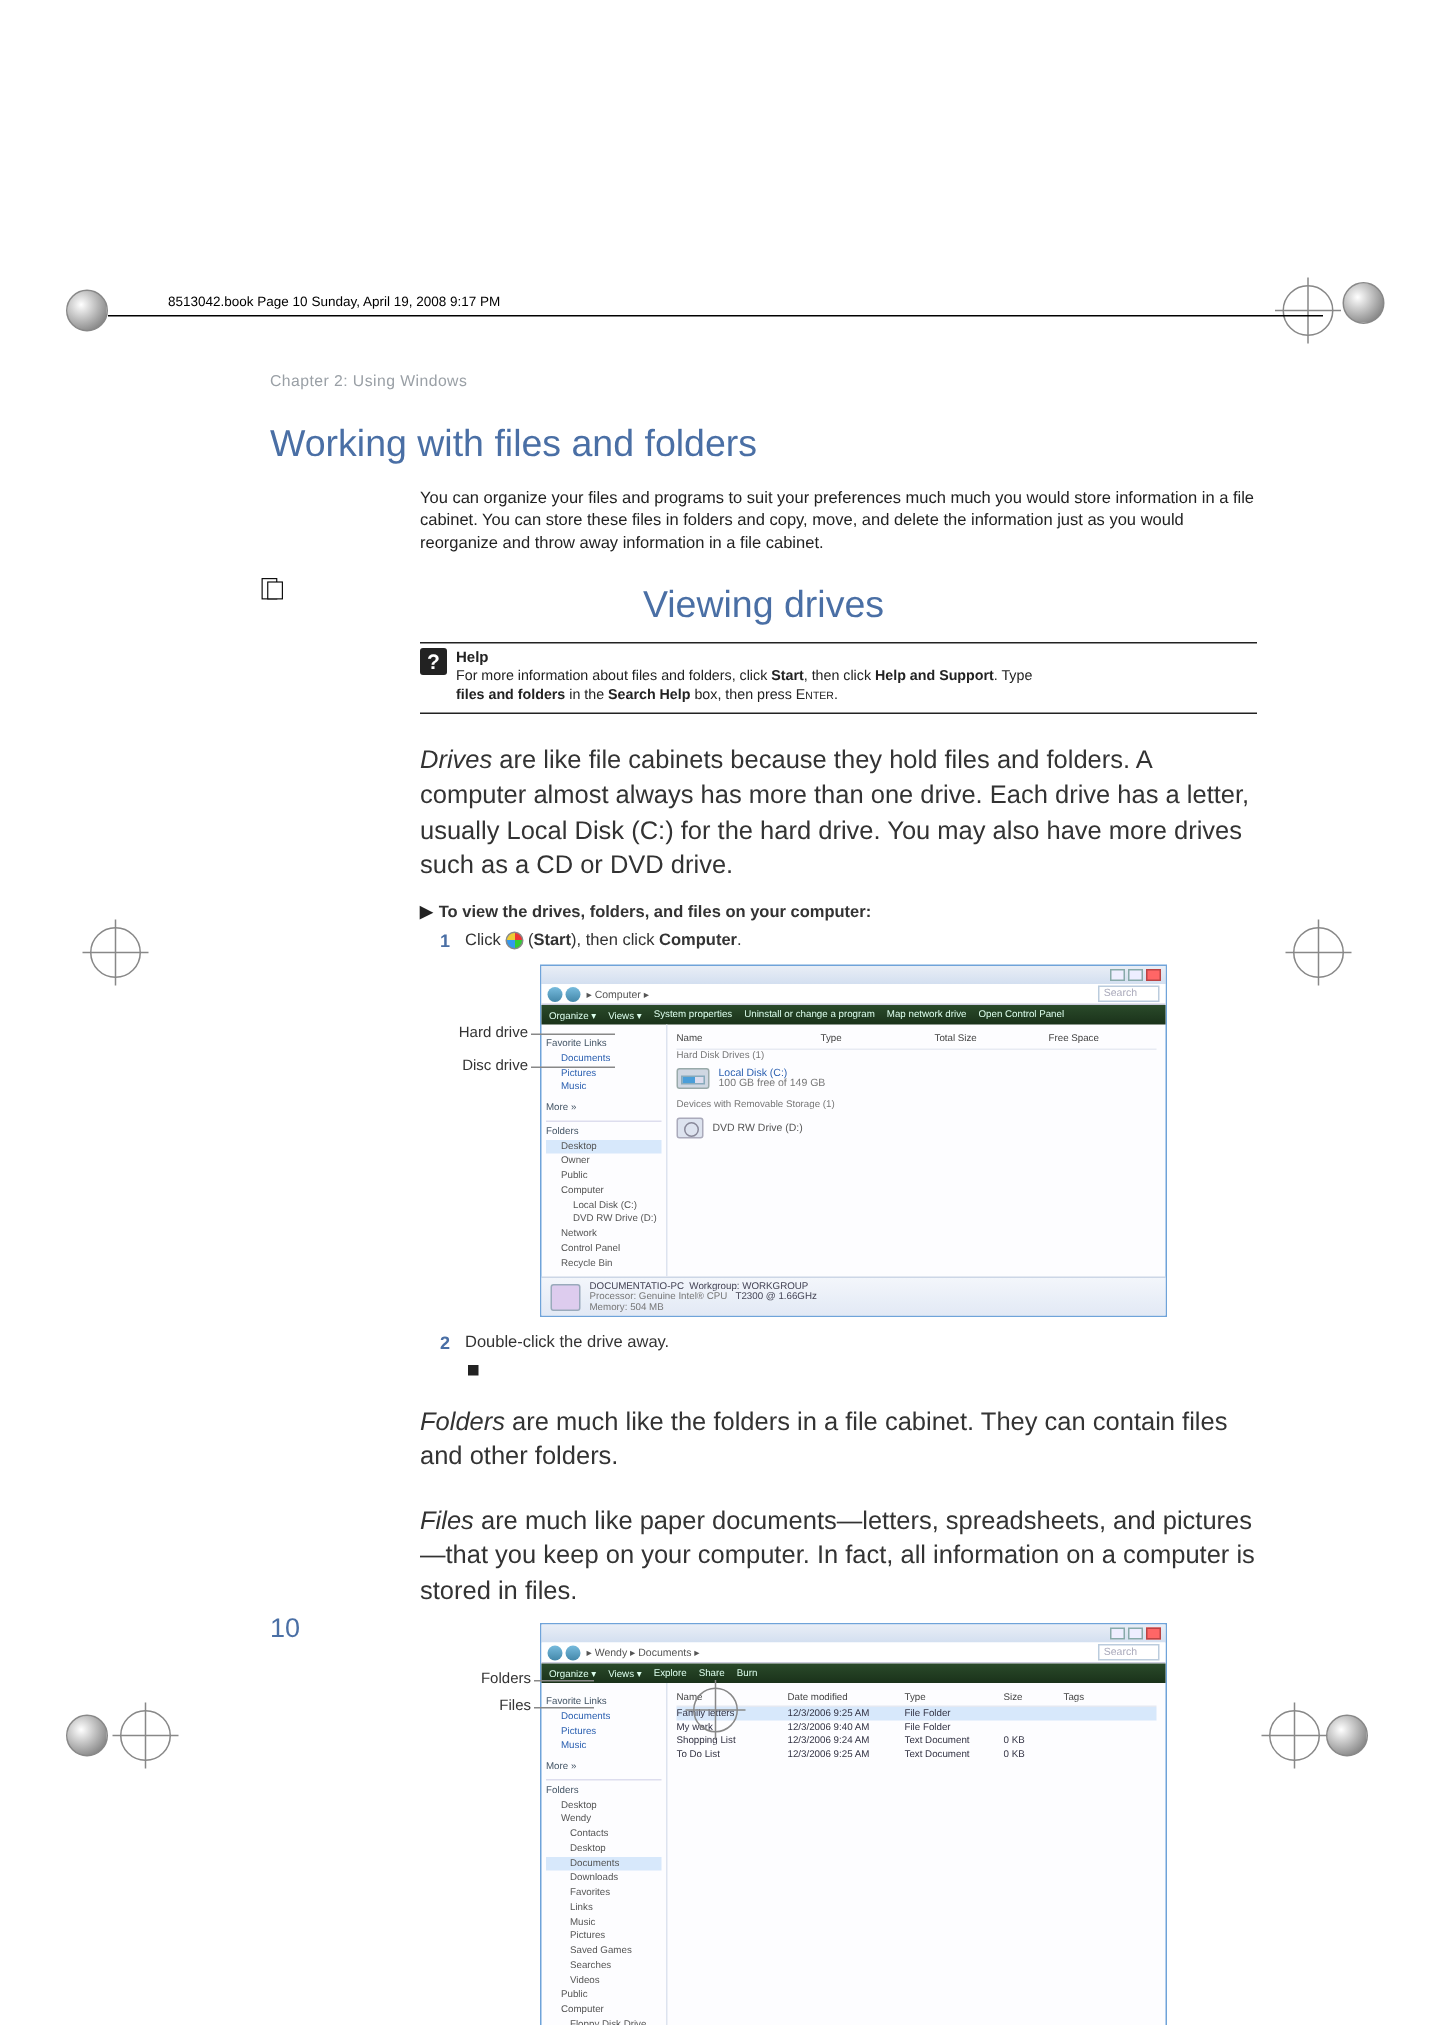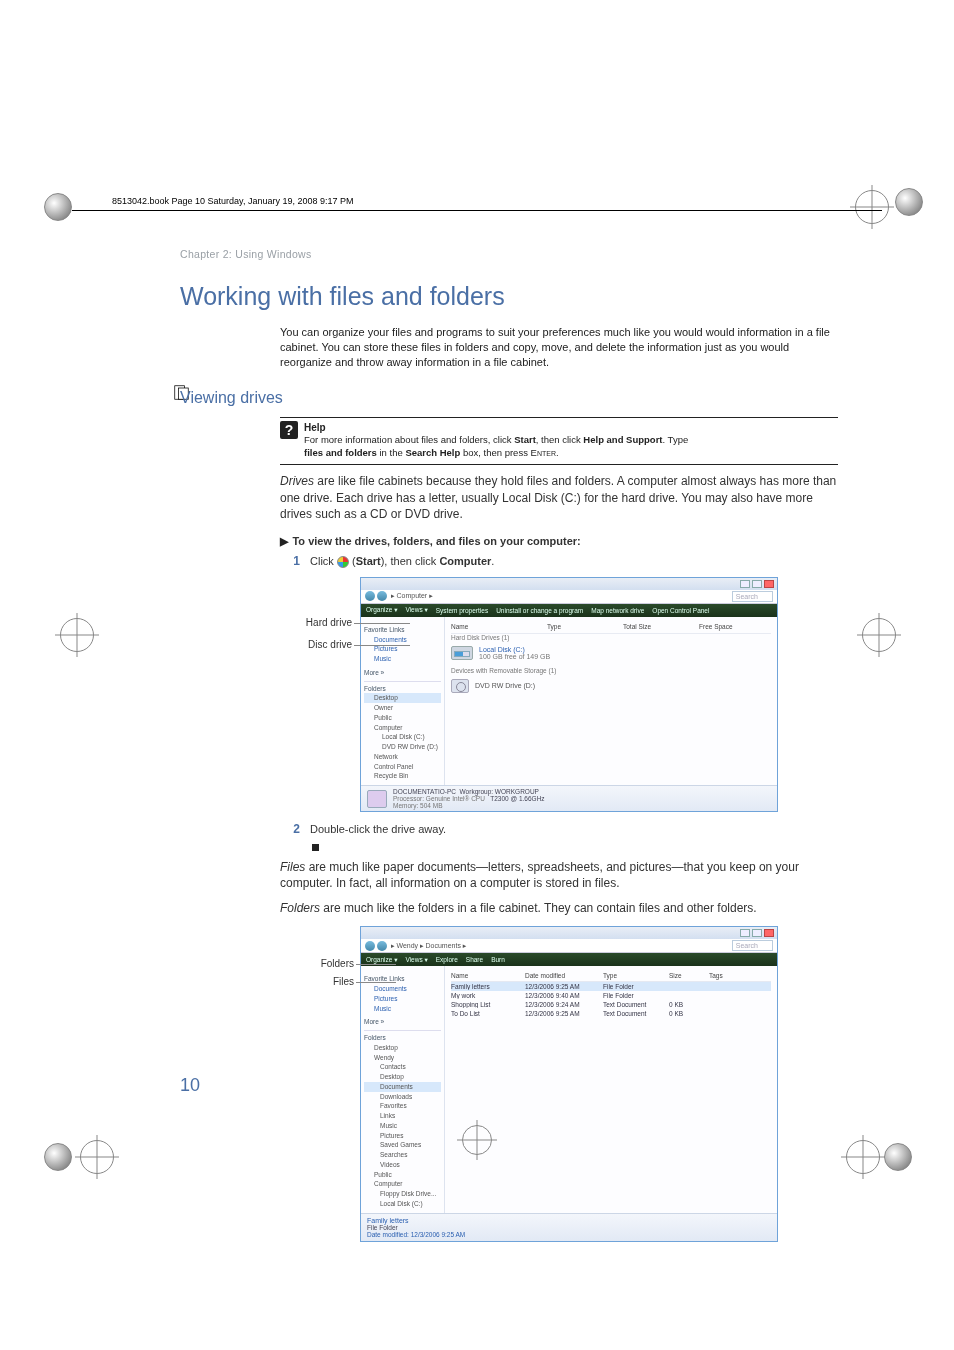--- a/index.html
+++ b/index.html
@@ -73,23 +73,24 @@
     margin-left: 100px;
     font-size: 11px;
     line-height: 1.38;
     color: #222;
     margin-bottom: 18px;
   }
   h2.section {
     font-family: "Segoe UI Light", "Helvetica Neue", Arial, sans-serif;
     font-weight: 300;
     color: #4a6fa5;
-    font-size: 16px;
+    font-size: 25px;
     margin-top: 10px;
     margin-bottom: 10px;
+    text-align: center;
   }
   .help-box {
     margin-left: 100px;
     border-top: 1px solid #222;
     border-bottom: 1px solid #222;
     padding: 3px 0 4px 0;
     margin-bottom: 8px;
   }
   .help-row { display: flex; align-items: flex-start; gap: 6px; }
   .help-icon {
@@ -99,23 +100,23 @@
     font-weight: bold; font-size: 14px;
     border-radius: 2px;
     flex-shrink: 0;
   }
   .help-text {
     font-size: 9.5px; line-height: 1.35; color: #222;
   }
   .help-text .h-title { font-weight: bold; font-size: 10px; }
   .body-p {
     margin-left: 100px;
-    font-size: 12px;
+    font-size: 17px;
     line-height: 1.38;
-    margin-top: 8px;
+    margin-top: 19px;
   }
   .proc-head {
     margin-left: 100px;
     font-size: 11px;
     font-weight: bold;
     margin-top: 12px;
   }
   .proc-head .tri { color: #222; margin-right: 4px; }
   .step {
     display: flex;
@@ -265,29 +266,29 @@
       </svg>
   </div>
 </div>
 <div class="printmark" style="top:190px; left:855px;">
     <div class="crosshair-circle"></div>
   </div>
 <div class="printmark" style="top:188px; left:895px;">
     <div class="ring"></div>
   </div>
 
-<div class="header-text">8513042.book  Page 10  Saturday, January 19, 2008  9:17 PM</div>
+<div class="header-text">8513042.book  Page 10  Sunday, April 19, 2008  9:17 PM</div>
 <div class="header-line"></div>
 
 <div class="page">
   <div class="chapter-label">Chapter 2: Using Windows</div>
 
   <h1 class="title">Working with files and folders</h1>
 
-  <p class="intro">You can organize your files and programs to suit your preferences much like you would would information in a file cabinet. You can store these files in folders and copy, move, and delete the information just as you would reorganize and throw away information in a file cabinet.</p>
+  <p class="intro">You can organize your files and programs to suit your preferences much much you would store information in a file cabinet. You can store these files in folders and copy, move, and delete the information just as you would reorganize and throw away information in a file cabinet.</p>
 
   <h2 class="section">Viewing drives</h2>
 
   <div class="help-box">
     <div class="help-row">
       <div class="help-icon">?</div>
       <div class="help-text">
         <span class="h-title">Help</span><br>
         <span>For more information about files and folders, click </span><b>Start</b><span>, then click </span><b>Help and Support</b><span>. Type </span><br>
         <b>files and folders</b><span> in the </span><b>Search Help</b><span> box, then press </span><span style="font-variant:small-caps;text-align:right;">Enter</span><span>.</span>
@@ -396,24 +397,24 @@
   </div>
 
   <div class="step" style="margin-top:10px;">
     <div class="step-num">2</div>
     <div class="step-text">Double-click the drive away.</div>
   </div>
   <div class="end-square"></div>
 
 
   <p class="body-p">
-    <i>Files</i><span> are much like paper documents—letters, spreadsheets, and pictures—that you keep on your computer. In fact, all information on a computer is stored in files.</span>
+    <i>Folders</i><span> are much like the folders in a file cabinet. They can contain files and other folders.</span>
   </p>
   <p class="body-p">
-    <i>Folders</i><span> are much like the folders in a file cabinet. They can contain files and other folders.</span>
+    <i>Files</i><span> are much like paper documents—letters, spreadsheets, and pictures—that you keep on your computer. In fact, all information on a computer is stored in files.</span>
   </p>
 
   <div class="screenshot-wrap" style="margin-top:10px;">
     <div class="callout-label" style="left:-40px; top:32px; width:34px;">Folders</div>
     <div class="callout-line" style="left:-4px; top:38px; width:40px;"></div>
     <div class="callout-label" style="left:-40px; top:50px; width:34px;">Files</div>
     <div class="callout-line" style="left:-4px; top:56px; width:40px;"></div>
 
     <div class="shot2">
       <div class="shot-titlebar">

